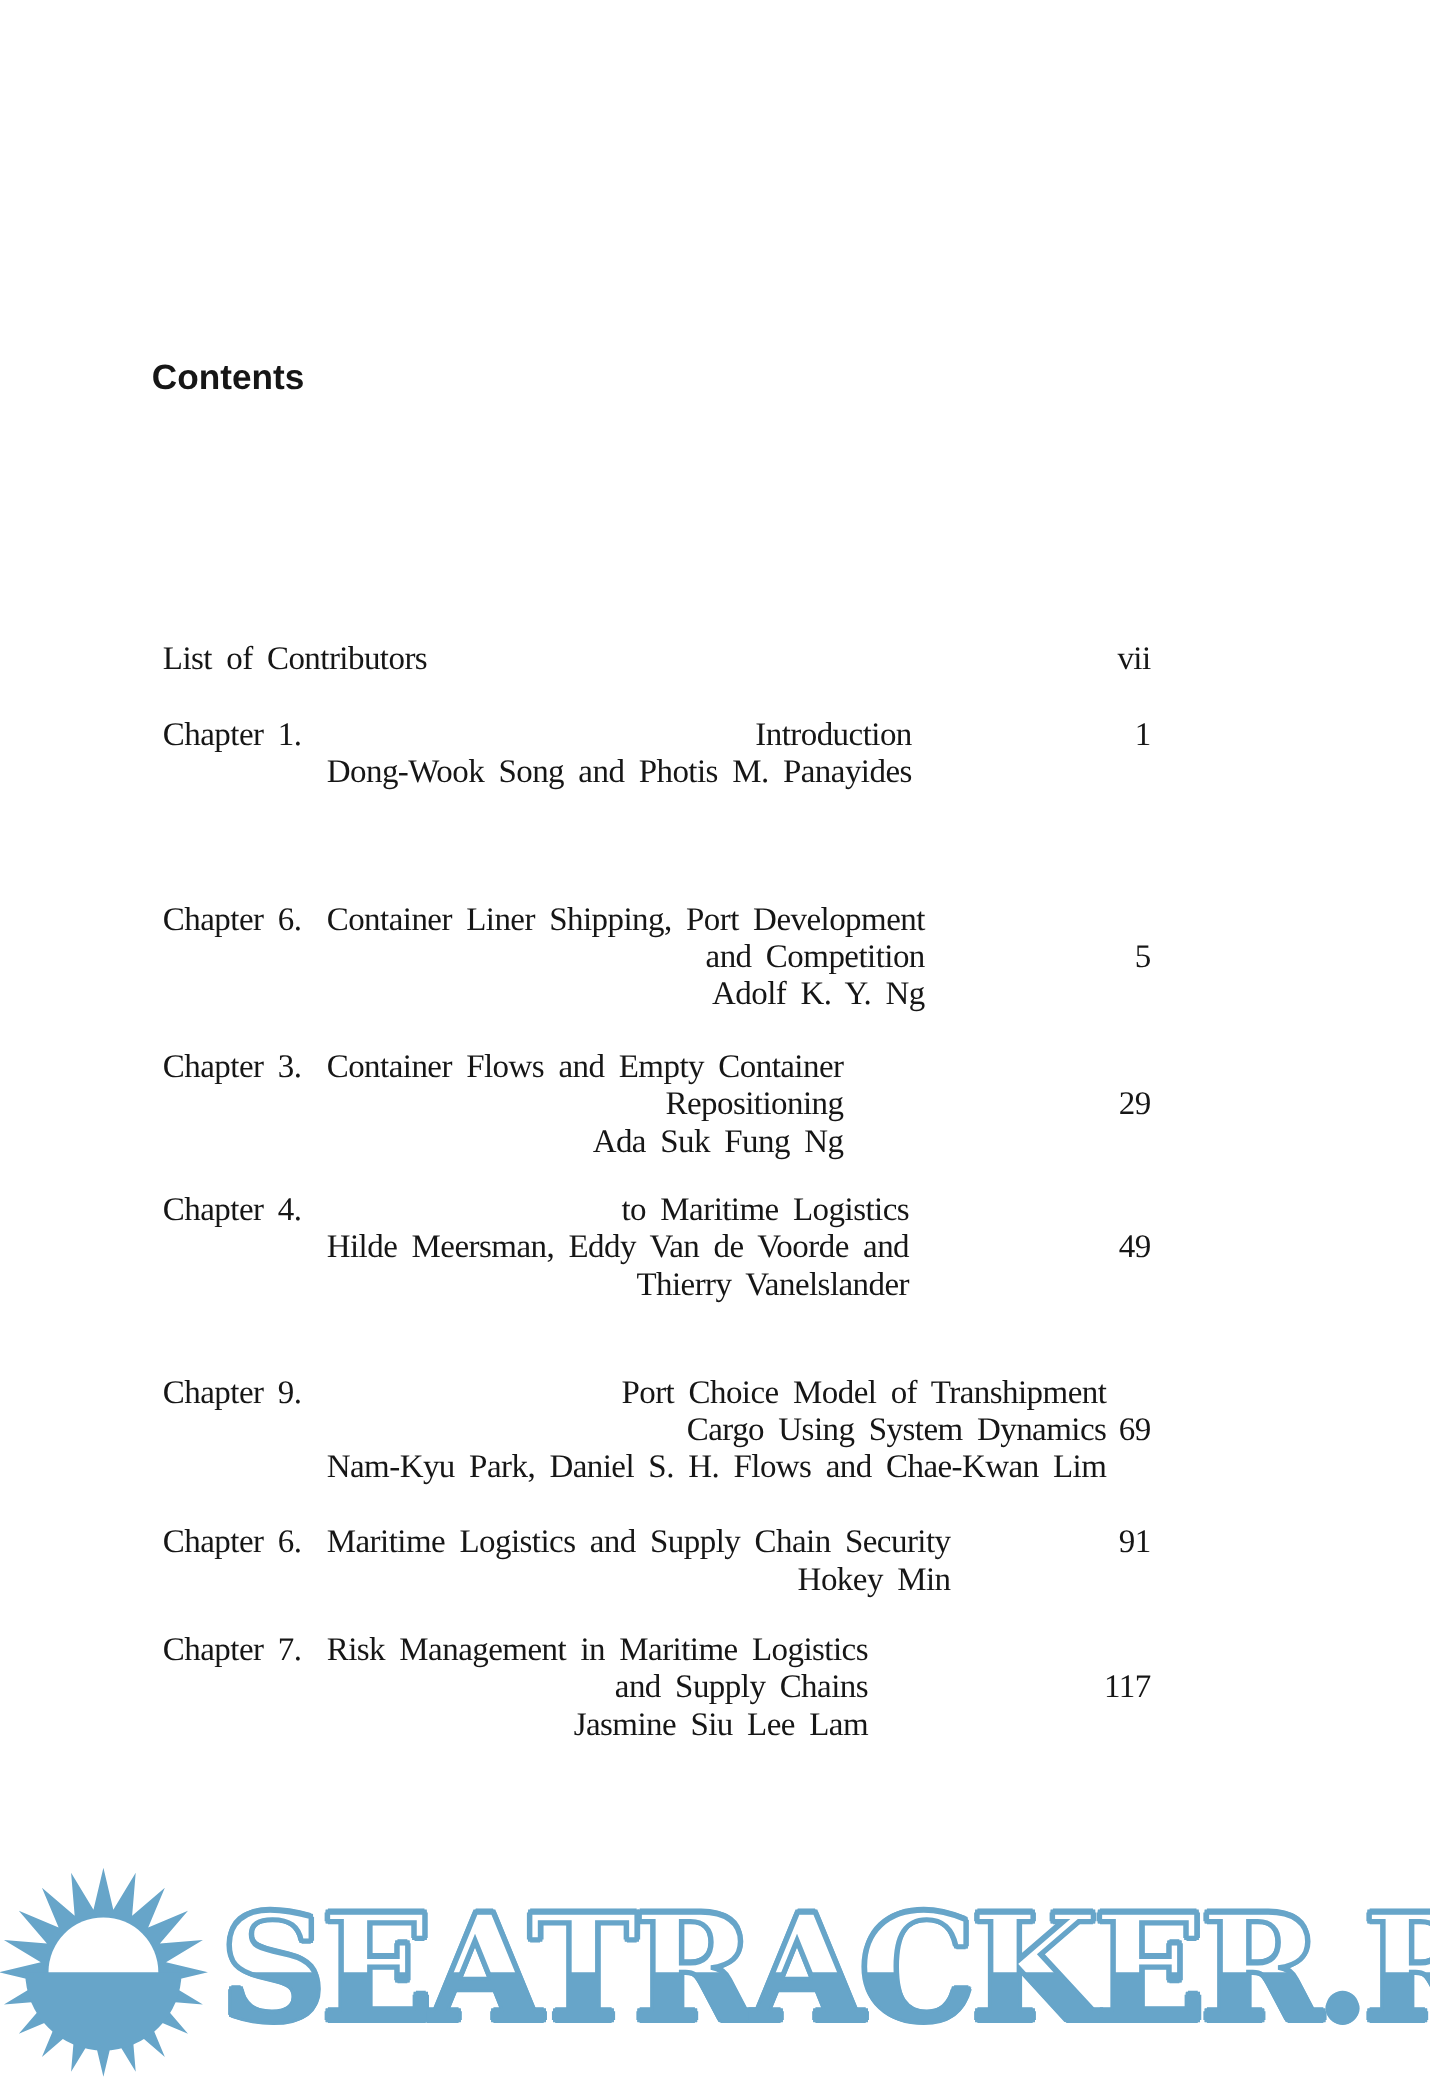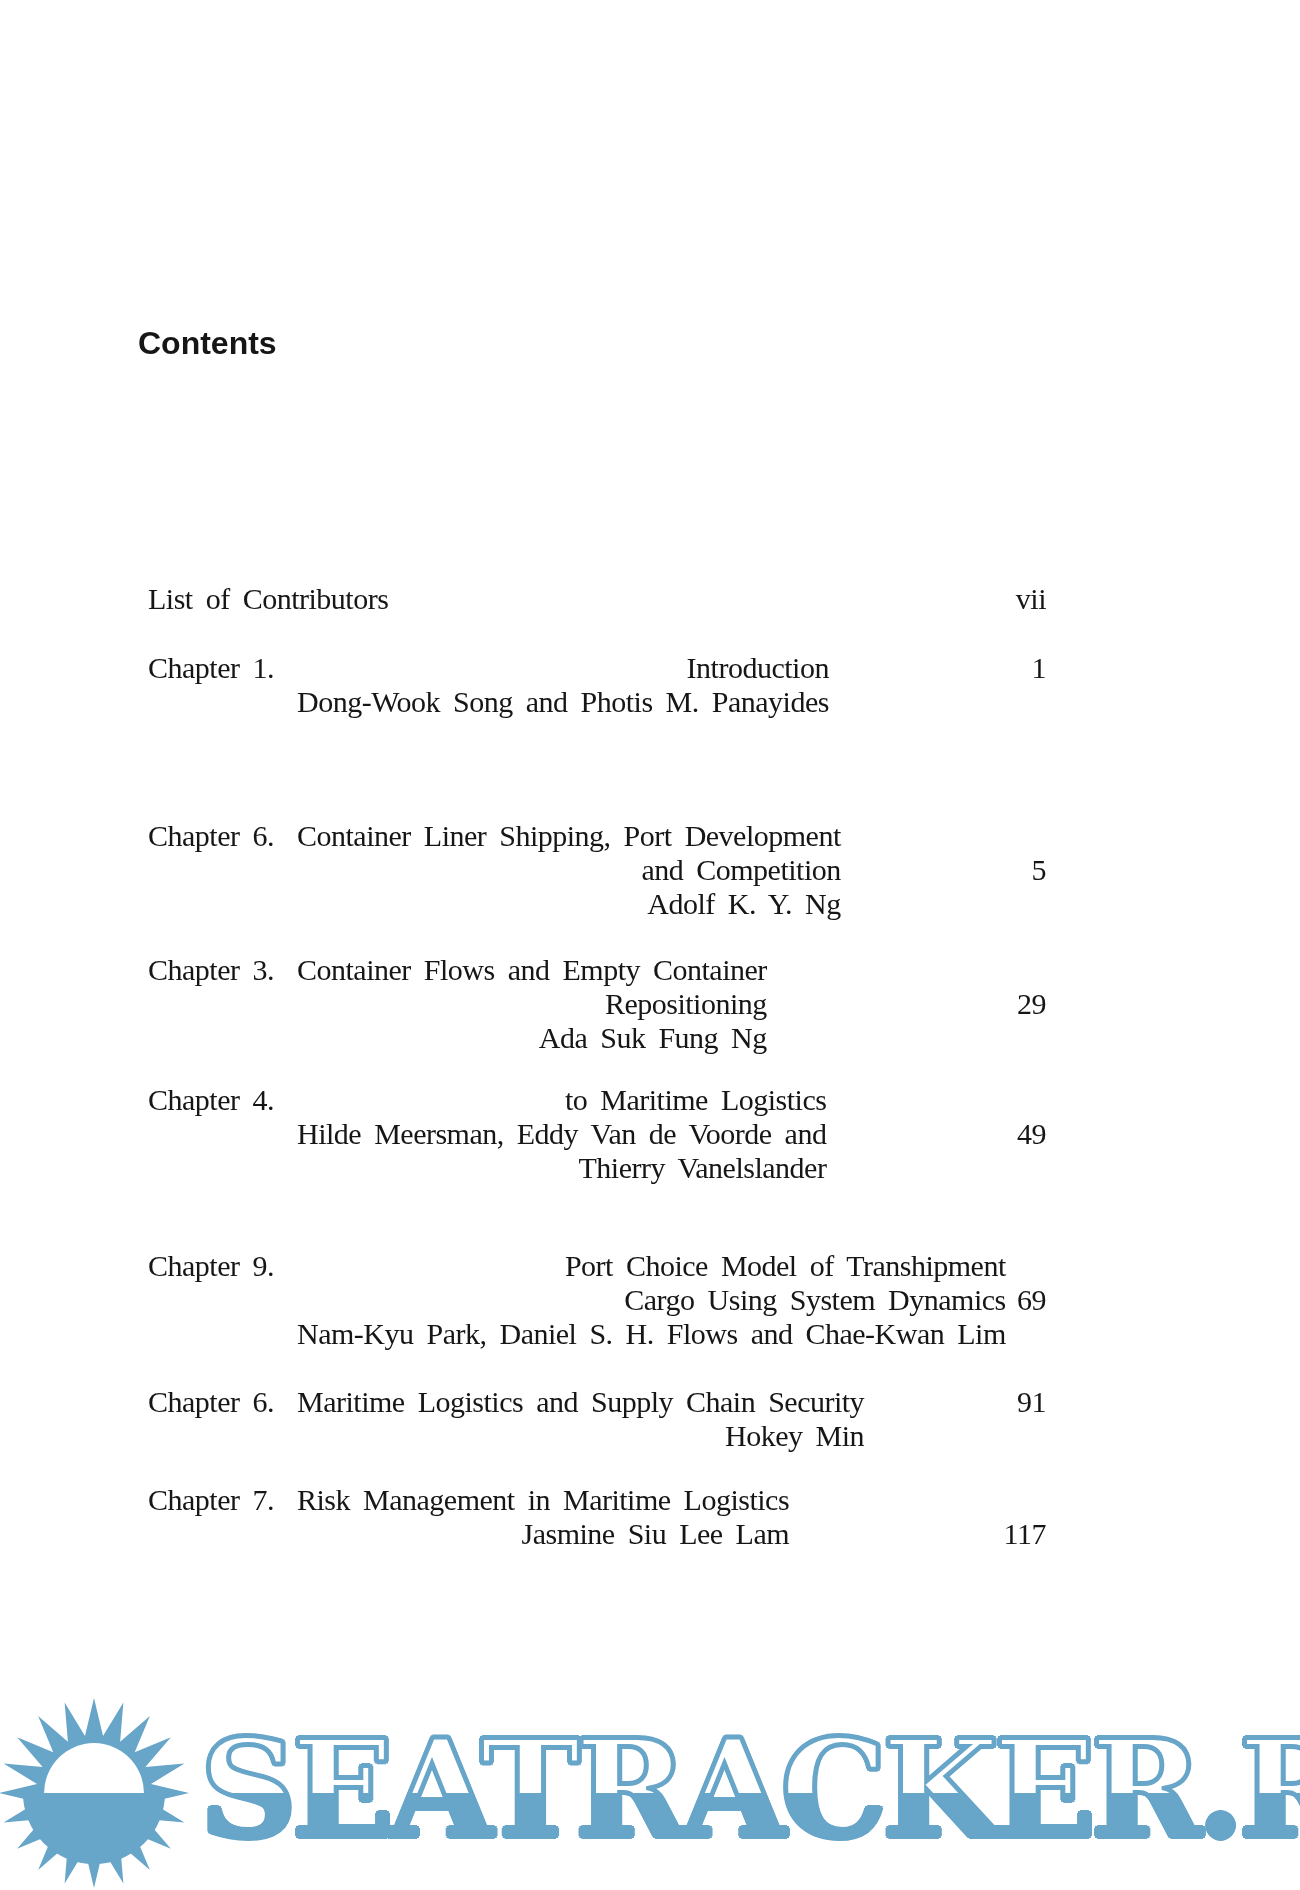--- a/index.html
+++ b/index.html
@@ -116,20 +116,21 @@
       <div class="sline">Maritime Logistics and Supply Chain Security</div>
       <div class="sline authors">Hokey Min</div>
     </div>
     <div class="pagenum sline" style="top:0">91</div>
   </div>
 
   <div class="row" style="top:1483px">
     <div class="label-col sline">Chapter 7.</div>
     <div class="main-col">
       <div class="sline">Risk Management in Maritime Logistics</div>
+      <div class="sline">and Supply Chains</div>
       <div class="sline authors">Jasmine Siu Lee Lam</div>
     </div>
     <div class="pagenum sline" style="top:34px">117</div>
   </div>
 
   <div>
     <svg class="wm-sun" viewBox="-100 -100 200 200" xmlns="http://www.w3.org/2000/svg" aria-hidden="true">
       <defs>
         <clipPath id="cp-lower">
             <rect x="-100" y="0" width="200" height="100"></rect>

